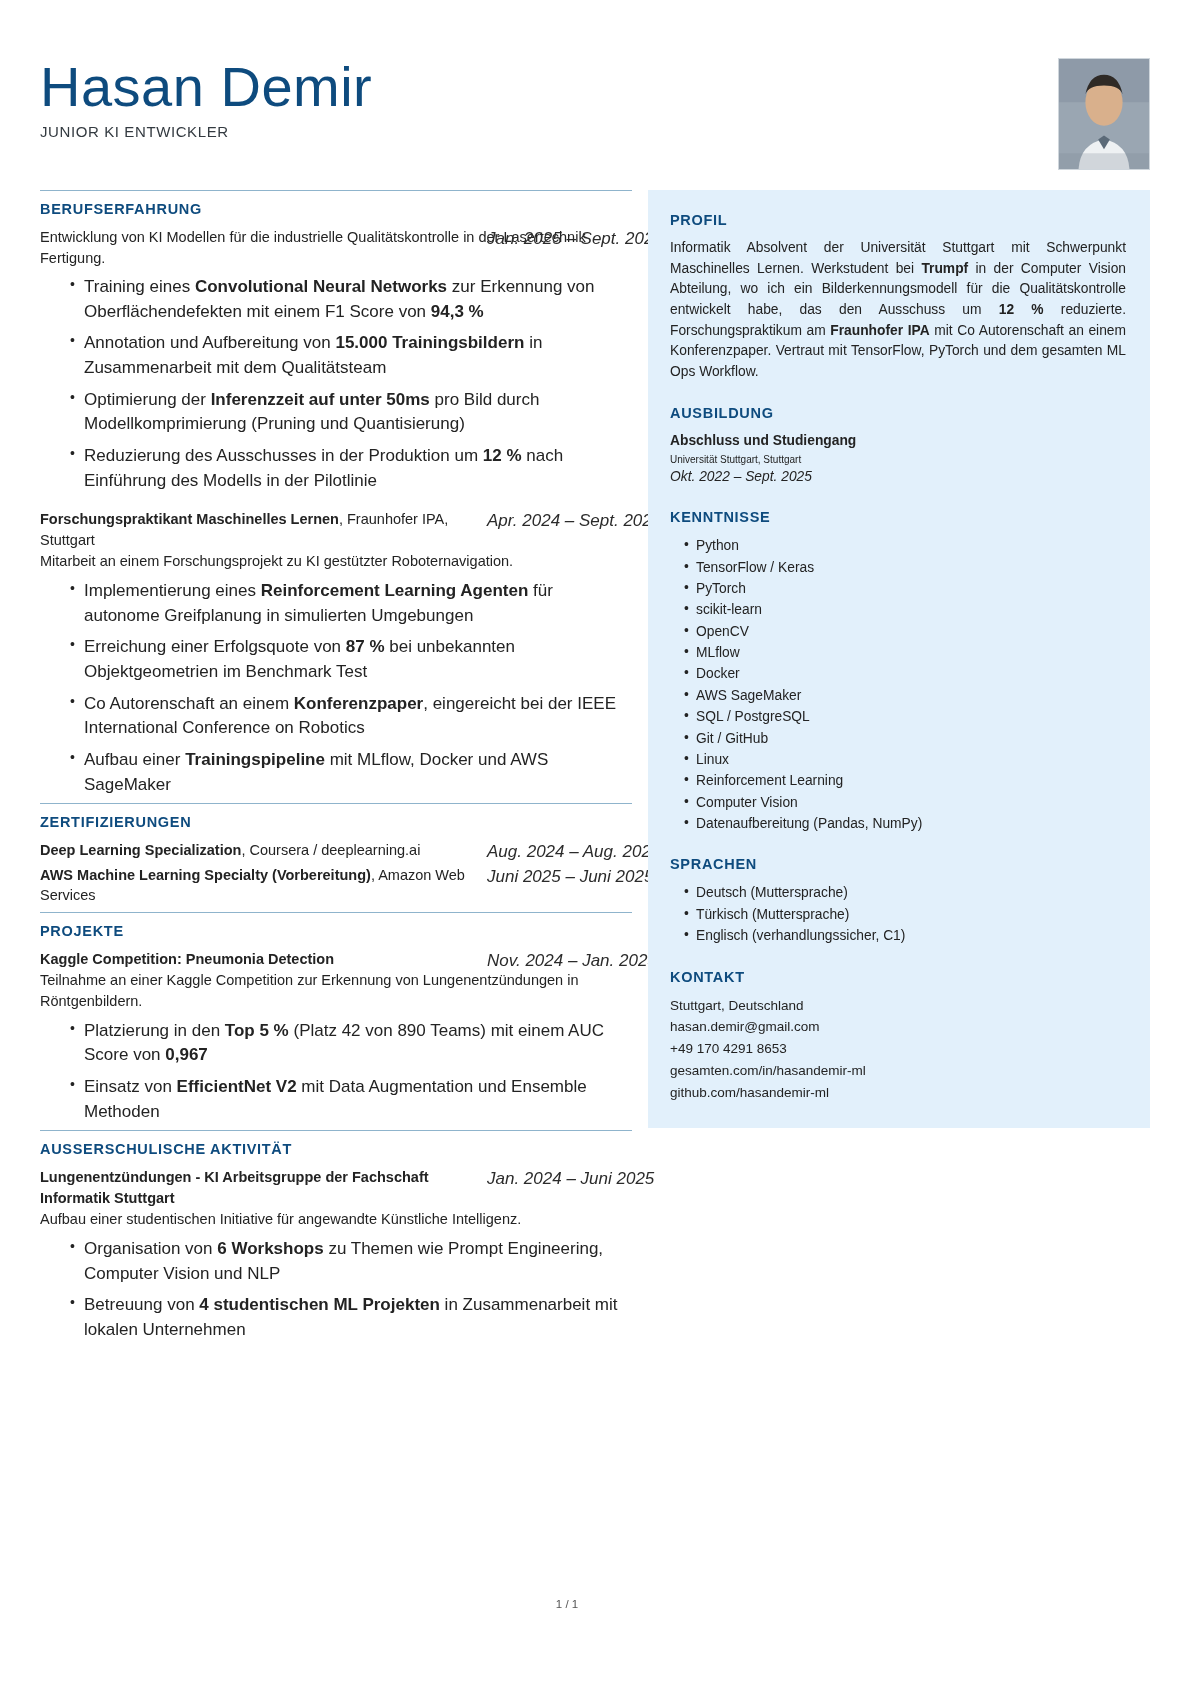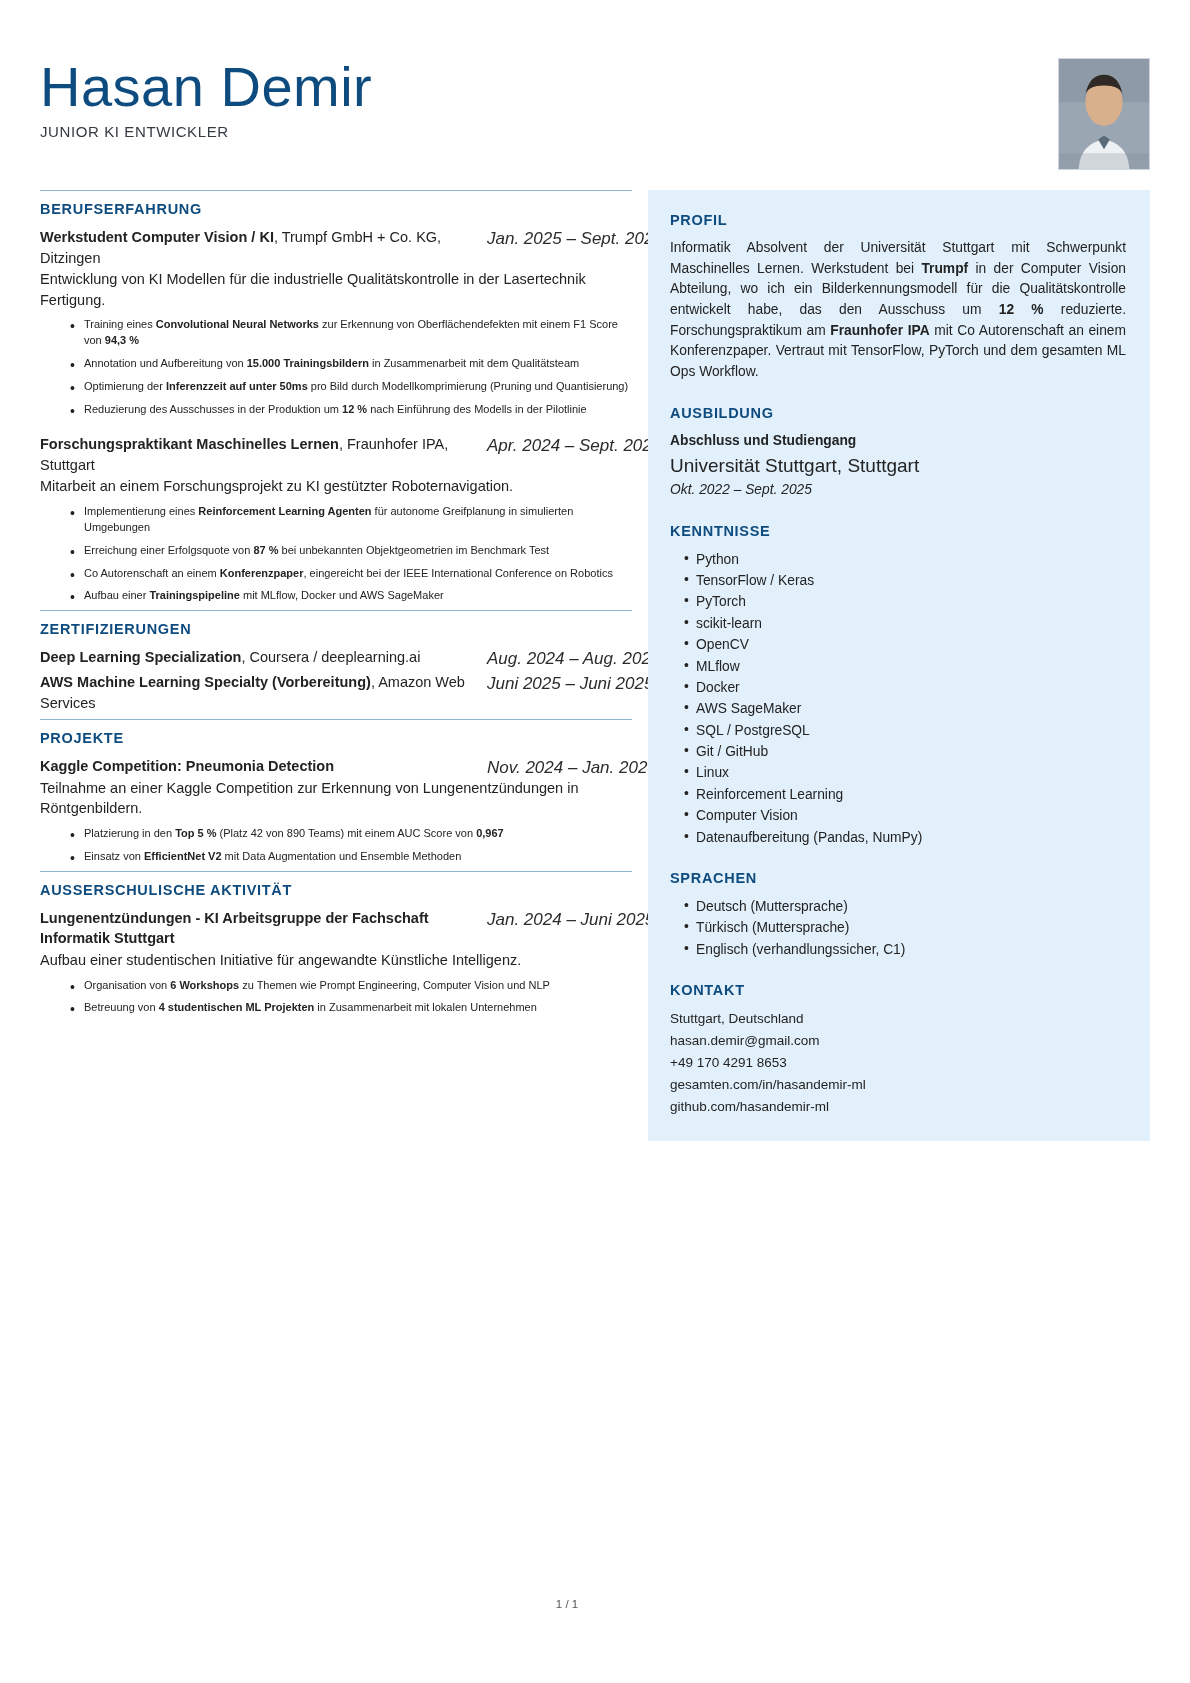--- a/index.html
+++ b/index.html
@@ -110,21 +110,21 @@
     line-height: 1.42;
     color: #232323;
     margin-top: 1px;
   }
   ul.bullets {
     margin: 7px 0 0 0;
     padding-left: 30px;
     list-style: none;
   }
   ul.bullets li {
-    font-size: 11px;
+    font-size: 17px;
     line-height: 1.45;
     color: #232323;
     margin-bottom: 7px;
     position: relative;
     padding-left: 14px;
   }
   ul.bullets li:last-child { margin-bottom: 0; }
   ul.bullets li:before {
     content: "•";
     position: absolute;
@@ -145,21 +145,21 @@
     text-align: justify;
   }
   .profile-text b { font-weight: 700; }
   .edu-degree {
     font-size: 13.8px;
     font-weight: 700;
     color: #232323;
     line-height: 1.5;
   }
   .edu-school {
-    font-size: 19px;
+    font-size: 10px;
     color: #232323;
     line-height: 1.5;
   }
   .edu-date {
     font-size: 13.8px;
     font-style: italic;
     color: #232323;
     line-height: 1.5;
   }
   ul.rlist {
@@ -219,21 +219,20 @@
   </div>
 
   <div class="left-col">
 
     <div class="section">
       <div class="sec-rule"></div>
       <h2 class="sec-title">BERUFSERFAHRUNG</h2>
 
       <div class="entry">
         <div class="entry-head">
-          <div class="entry-title"><b>Werkstudent Computer Vision / KI</b><span>, Trumpf GmbH + Co. KG, Ditzingen</span></div>
           <div class="entry-date">Jan. 2025 – Sept. 2025</div>
         </div>
         <div class="entry-desc">Entwicklung von KI Modellen für die industrielle Qualitätskontrolle in der Lasertechnik Fertigung.</div>
         <ul class="bullets">
           <li><span>Training eines </span><b>Convolutional Neural Networks</b><span> zur Erkennung von Oberflächendefekten mit einem F1 Score von </span><b>94,3 %</b></li>
           <li><span>Annotation und Aufbereitung von </span><b>15.000 Trainingsbildern</b><span> in Zusammenarbeit mit dem Qualitätsteam</span></li>
           <li><span>Optimierung der </span><b>Inferenzzeit auf unter 50ms</b><span> pro Bild durch Modellkomprimierung (Pruning und Quantisierung)</span></li>
           <li><span>Reduzierung des Ausschusses in der Produktion um </span><b>12 %</b><span> nach Einführung des Modells in der Pilotlinie</span></li>
         </ul>
       </div>

